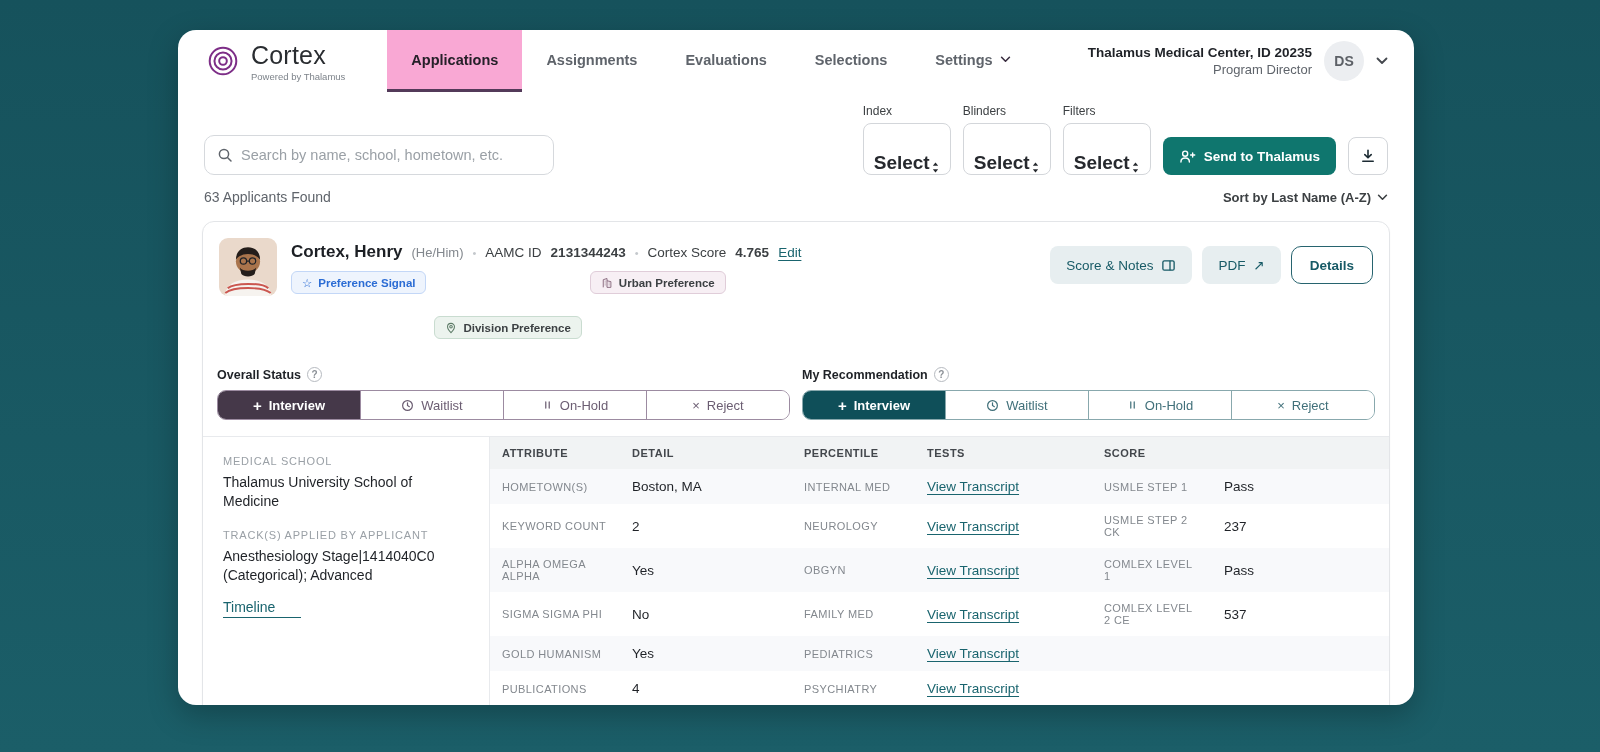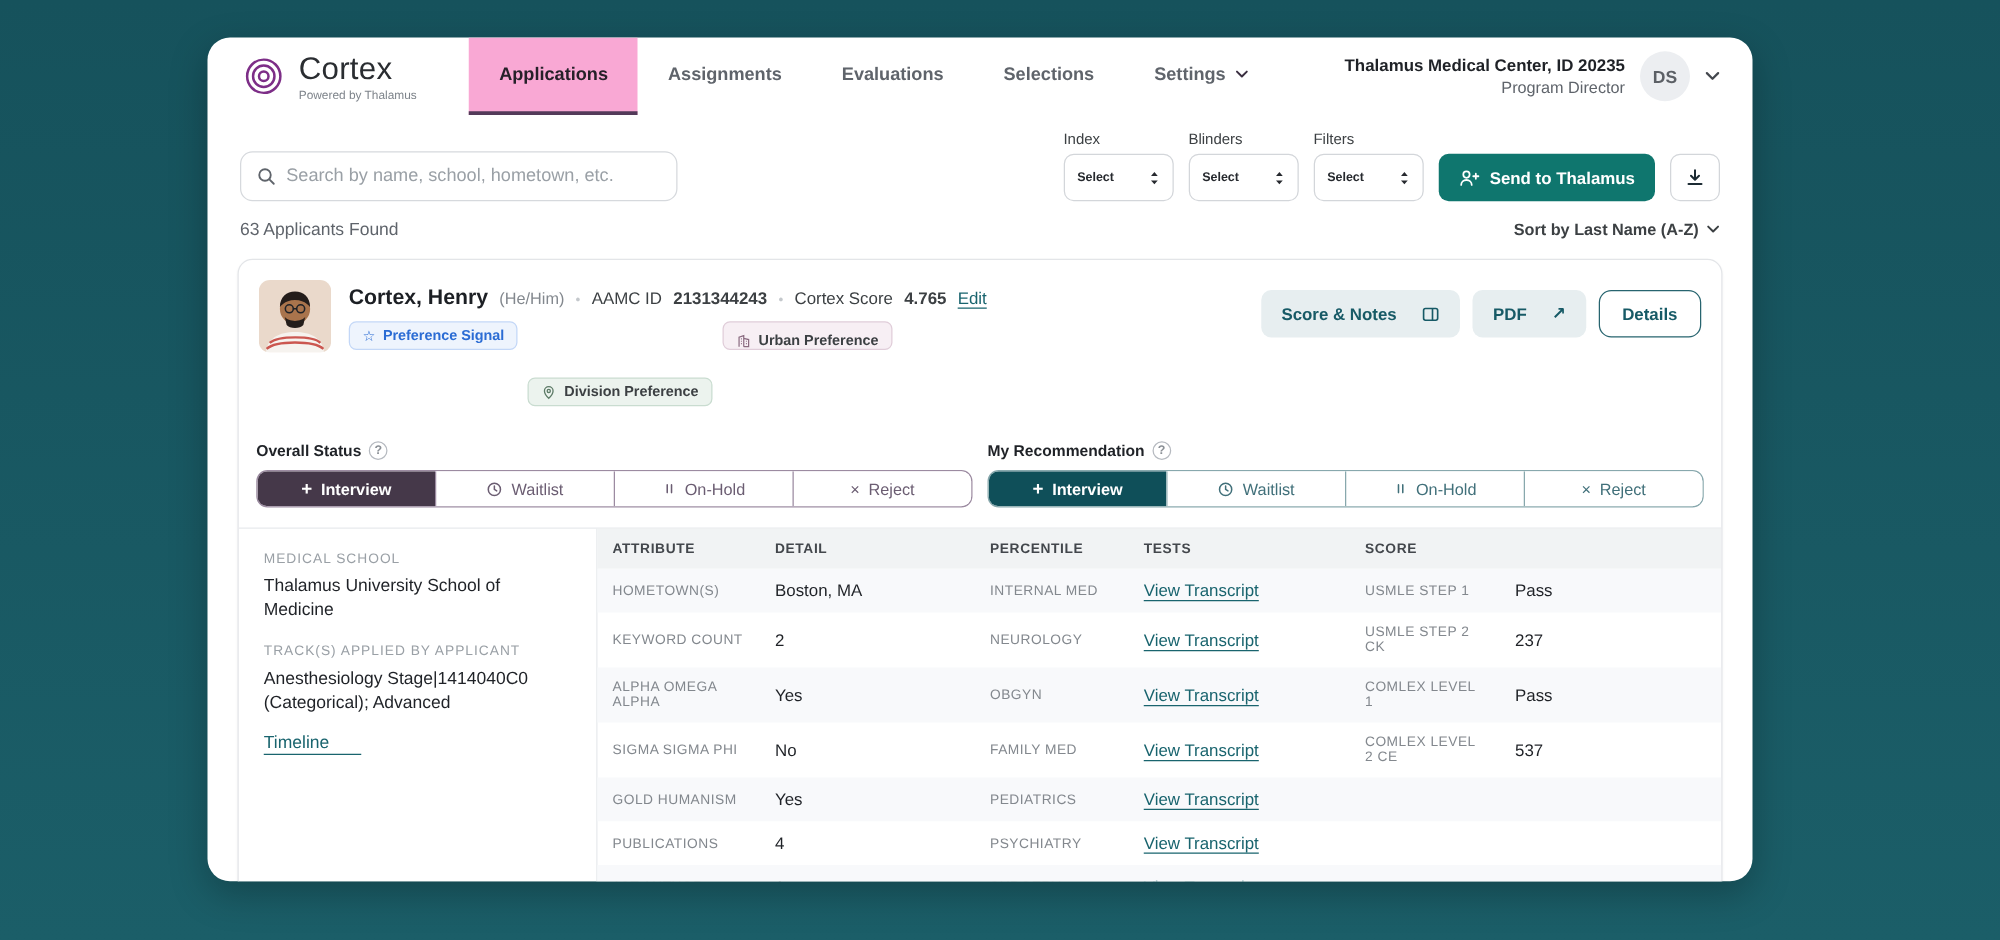--- a/index.html
+++ b/index.html
@@ -3,21 +3,21 @@
 <meta charset="utf-8">
 <style>
   * { margin:0; padding:0; box-sizing:border-box; }
   html,body { width:1600px; height:752px; overflow:hidden; }
   body {
     font-family:"Liberation Sans","DejaVu Sans",sans-serif;
     background:linear-gradient(180deg,#16525c 0%,#1b5e68 100%);
     position:relative; color:#202124;
   }
   .window {
-    position:absolute; left:166px; top:30px; width:1236px; height:675px;
+    position:absolute; left:178px; top:30px; width:1236px; height:675px;
     background:#fff; border-radius:18px; box-shadow:0 10px 30px rgba(0,0,0,.25);
     overflow:hidden;
   }
   
   .hdr { height:62px; display:flex; align-items:stretch; padding:0 26px; }
   .brand { display:flex; align-items:center; gap:9px; }
   .brand-txt .nm { font-size:25px; color:#2a2d31; letter-spacing:.2px; }
   .brand-txt .tg { font-size:9.5px; color:#7d838a; margin-top:1px; }
   .tabs { display:flex; margin-left:42px; }
   .tab { display:flex; align-items:center; padding:0 24px; font-size:14.5px; color:#5f646b;
@@ -32,23 +32,23 @@
             display:flex; align-items:center; justify-content:center; font-size:14px; font-weight:bold; }
   .chev { color:#44484e; display:flex; }
   
   .toolbar { display:flex; padding:12px 26px 0; align-items:flex-end; }
   .search { width:350px; height:40px; border:1px solid #d6d9dd; border-radius:10px;
             display:flex; align-items:center; padding:0 12px; gap:8px; background:#fff; }
   .search input { border:none; outline:none; flex:1; font-size:14.5px; font-family:inherit; color:#202124; }
   .search input::placeholder { color:#9aa0a6; }
   .fcluster { margin-left:auto; display:flex; align-items:flex-end; gap:12px; }
   .fgroup .flabel { font-size:12px; color:#3c4043; margin-bottom:5px; }
-  .selectbox { width:88px; height:38px; border:1px solid #d3d6da; border-radius:8px; background:#fff;
-               display:flex; align-items:center; justify-content:space-between; padding:0 10px;
-               font-size:10px; font-weight:bold; color:#26292e; cursor:pointer; }
+  .selectbox { width:88px; height:52px; border:1px solid #d3d6da; border-radius:8px; background:#fff;
+               display:flex; align-items:flex-end; justify-content:space-between; padding:0 10px;
+               font-size:19px; font-weight:bold; color:#26292e; cursor:pointer; }
   .btn-send { height:38px; border:none; border-radius:8px; background:#0f766e; color:#fff;
               font-size:13.5px; font-weight:bold; display:flex; align-items:center; gap:8px;
               padding:0 16px; cursor:pointer; font-family:inherit; }
   .btn-dl { width:40px; height:38px; border:1px solid #d3d6da; border-radius:8px; background:#fff;
             display:flex; align-items:center; justify-content:center; cursor:pointer; color:#1c2b33; }
   
   .results { display:flex; align-items:center; padding:14px 26px 8px; }
   .count { font-size:14px; color:#5f646b; }
   .sort { margin-left:auto; font-size:13px; font-weight:bold; color:#3c4043;
           display:flex; align-items:center; gap:6px; cursor:pointer; }
@@ -63,25 +63,25 @@
   .pron { font-size:13px; color:#83888e; }
   .dot::before { content:"•"; color:#c4c8cc; font-size:11px; }
   .meta { font-size:13.5px; color:#3c4043; }
   .edit { font-size:13.5px; color:#19646e; text-decoration:underline; text-underline-offset:3px; cursor:pointer; }
   .badges { display:flex; gap:8px; margin-top:9px; }
   .pill { display:flex; align-items:center; gap:6px; height:23px; padding:0 10px; border-radius:6px;
           font-size:11.5px; font-weight:bold; cursor:default; }
   .pill.blue { color:#2b6cd4; background:#eef4fd; border:1px solid #c3d7f7; }
   .pill.green { color:#3c4043; background:#ecf3ee; border:1px solid #c9dcd0;margin-top:45px; }
   .pill.green svg { color:#5c7a66; }
-  .pill.mauve { color:#3c4043; background:#f7eff4; border:1px solid #e0cdd9;align-items:flex-end; }
+  .pill.mauve { color:#3c4043; background:#f7eff4; border:1px solid #e0cdd9; }
   .pill.mauve svg { color:#8a6b80; }
   .actions { margin-left:auto; display:flex; align-items:flex-start; gap:10px; padding-top:8px; }
   .btn-soft { height:38px; border:none; border-radius:8px; background:#e7eef0; color:#175a66;
-              font-size:13.5px; font-weight:bold; display:flex; align-items:center; gap:20px;
+              font-size:13.5px; font-weight:normal; display:flex; align-items:center; gap:8px;
               padding:0 16px; cursor:pointer; font-family:inherit; }
   .btn-outline { height:38px; border:1.5px solid #27646f; border-radius:10px; background:#fff; color:#175a66;
                  font-size:13.5px; font-weight:bold; padding:0 18px; cursor:pointer; font-family:inherit;text-align:center; }
   
   .statusrow { display:grid; grid-template-columns:1fr 1fr; gap:12px; padding:12px 14px 16px; }
   .slabel { display:flex; align-items:center; gap:6px; font-size:12.5px; font-weight:bold; color:#1f2227; }
   .help { width:15px; height:15px; border:1px solid #b6bac0; border-radius:50%; color:#8b9096;
           font-size:10px; display:flex; align-items:center; justify-content:center; font-weight:bold; cursor:default; }
   .seggroup { margin-top:8px; display:flex; height:30px; border-radius:9px; overflow:hidden; }
   .seggroup.purple { border:1px solid #9c8ba1; }

